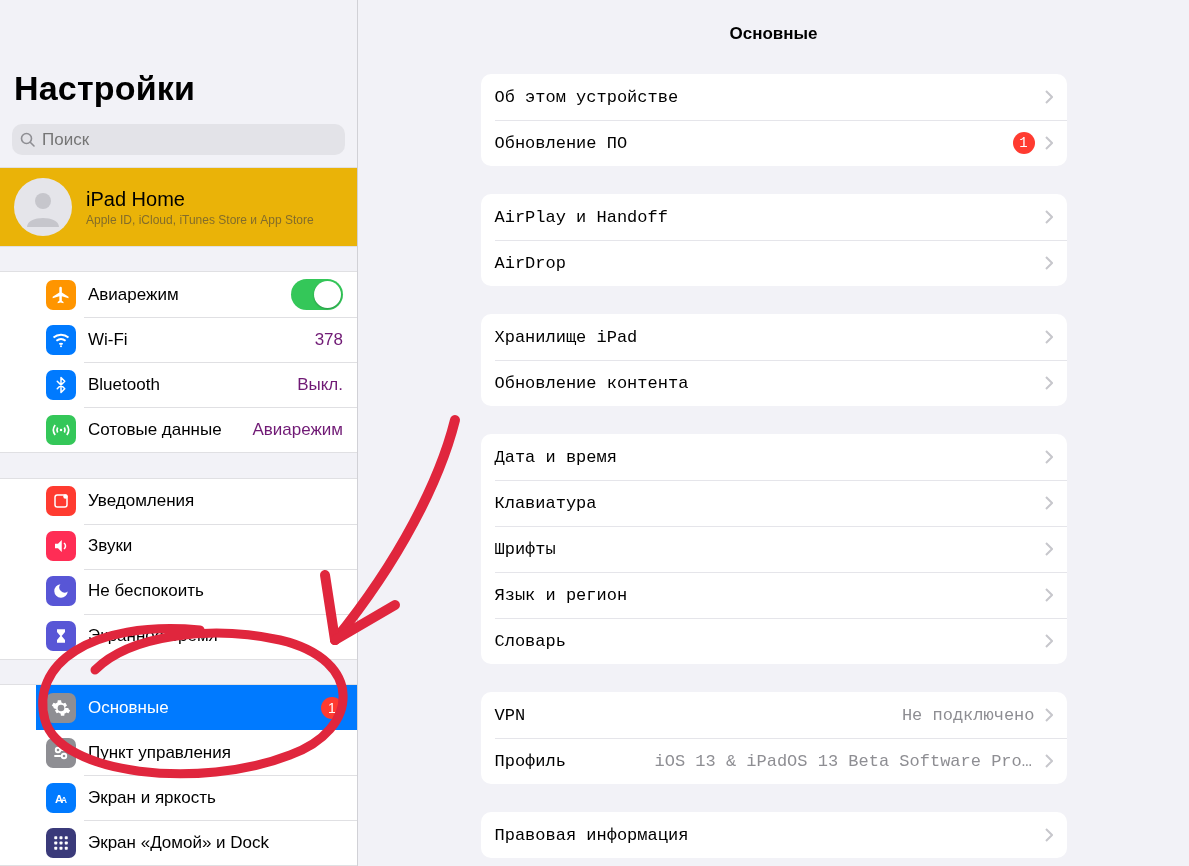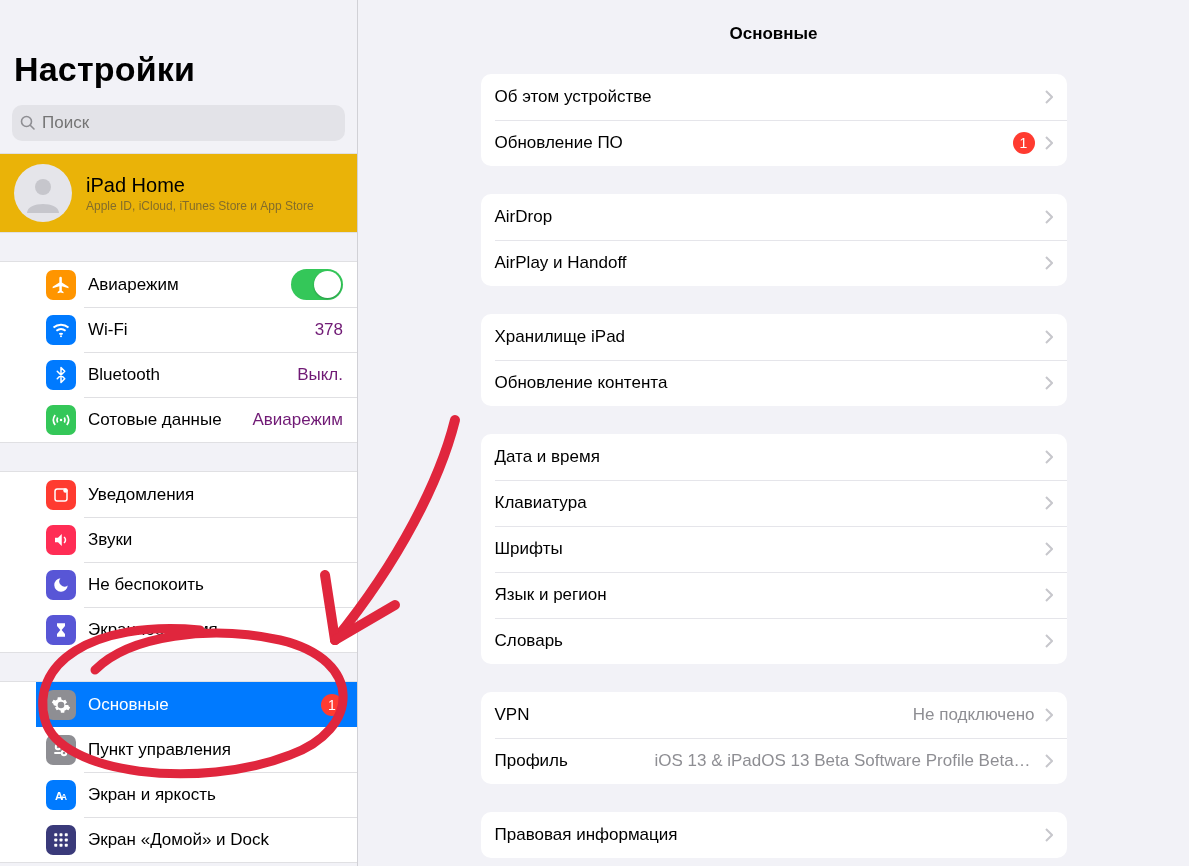--- a/index.html
+++ b/index.html
@@ -22,20 +22,21 @@
     overflow-y: auto;
   }
   .sidebar-header {
     padding: 50px 14px 8px 14px;
   }
   .sidebar-title {
     font-size: 34px;
     font-weight: 700;
     color: #000;
     letter-spacing: 0.2px;
+    margin-top: 19px;
   }
   .search-box {
     margin: 8px 12px 12px 12px;
     background: #e3e3e8;
     border-radius: 10px;
     display: flex;
     align-items: center;
     height: 36px;
     padding: 0 8px;
   }
@@ -154,20 +155,21 @@
     font-size:17px;
     font-weight:600;
     padding: 24px 0 30px 0;
   }
   .detail-group {
     background:#fff;
     border-radius:10px;
     margin: 0 auto 28px auto;
     width: 586px;
     overflow:hidden;
+    font-family:Liberation Mono, monospace;
   }
   .dt-item {
     display:flex;
     align-items:center;
     height:46px;
     padding: 0 14px;
     position:relative;
   }
   .dt-item + .dt-item::before {
     content:"";
@@ -383,27 +385,27 @@
         <div class="dt-label">Обновление ПО</div>
         <div class="badge">1</div>
         <svg class="chev" width="8" height="14" viewBox="0 0 8 14" fill="none" stroke="#c7c7cc" stroke-width="2">
             <path d="M1 1l6 6-6 6"></path>
           </svg>
       </div>
     </div>
 
     <div class="detail-group">
       <div class="dt-item">
+        <div class="dt-label">AirPlay и Handoff</div>
+        <svg class="chev" width="8" height="14" viewBox="0 0 8 14" fill="none" stroke="#c7c7cc" stroke-width="2">
+            <path d="M1 1l6 6-6 6"></path>
+          </svg>
+      </div>
+      <div class="dt-item">
         <div class="dt-label">AirDrop</div>
-        <svg class="chev" width="8" height="14" viewBox="0 0 8 14" fill="none" stroke="#c7c7cc" stroke-width="2">
-            <path d="M1 1l6 6-6 6"></path>
-          </svg>
-      </div>
-      <div class="dt-item">
-        <div class="dt-label">AirPlay и Handoff</div>
         <svg class="chev" width="8" height="14" viewBox="0 0 8 14" fill="none" stroke="#c7c7cc" stroke-width="2">
             <path d="M1 1l6 6-6 6"></path>
           </svg>
       </div>
     </div>
 
     <div class="detail-group">
       <div class="dt-item">
         <div class="dt-label">Хранилище iPad</div>
         <svg class="chev" width="8" height="14" viewBox="0 0 8 14" fill="none" stroke="#c7c7cc" stroke-width="2">

